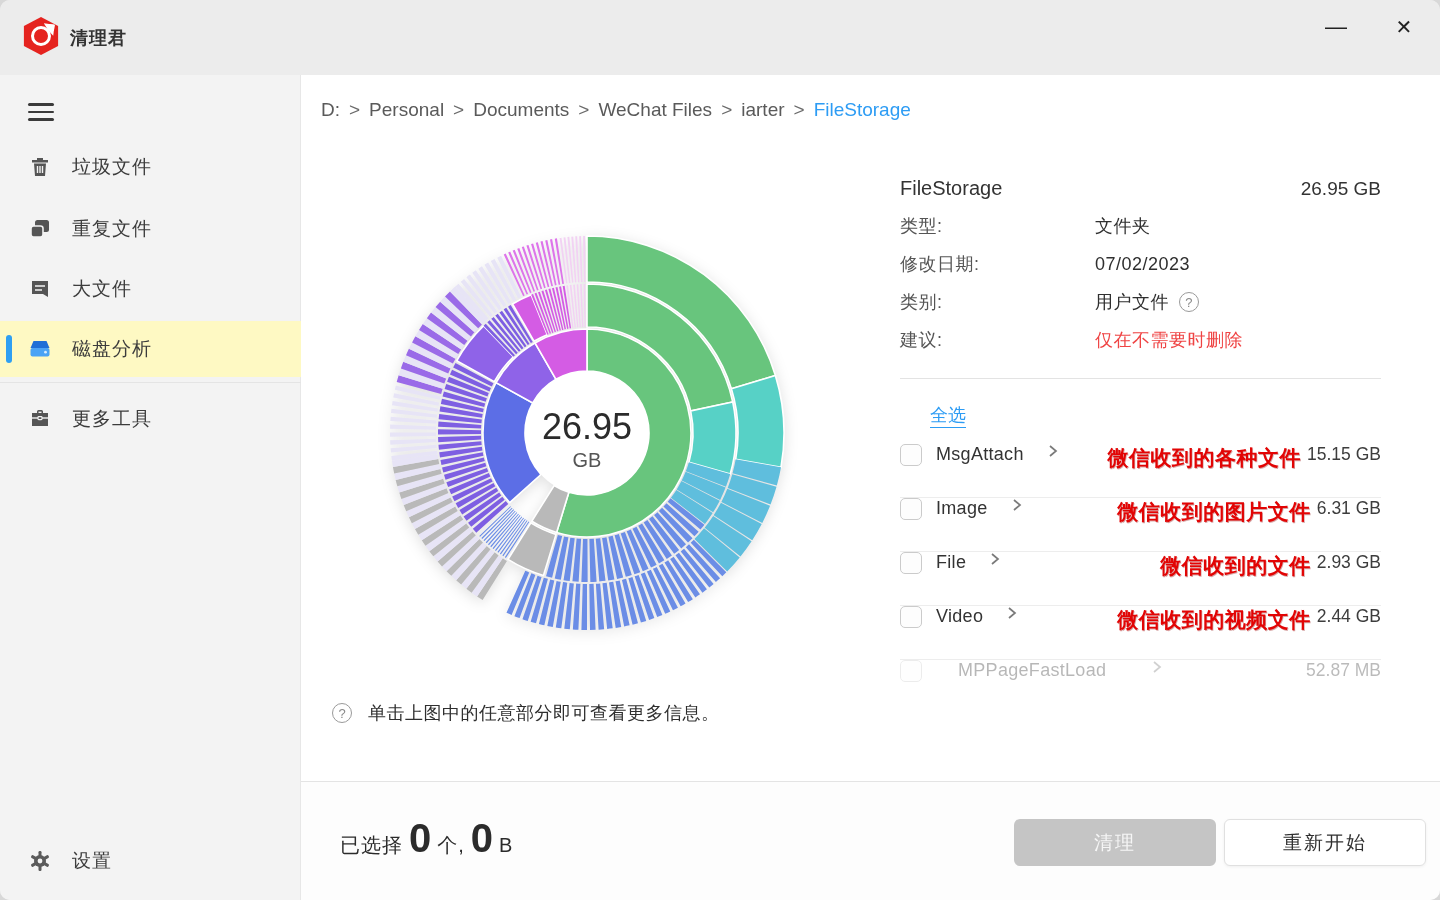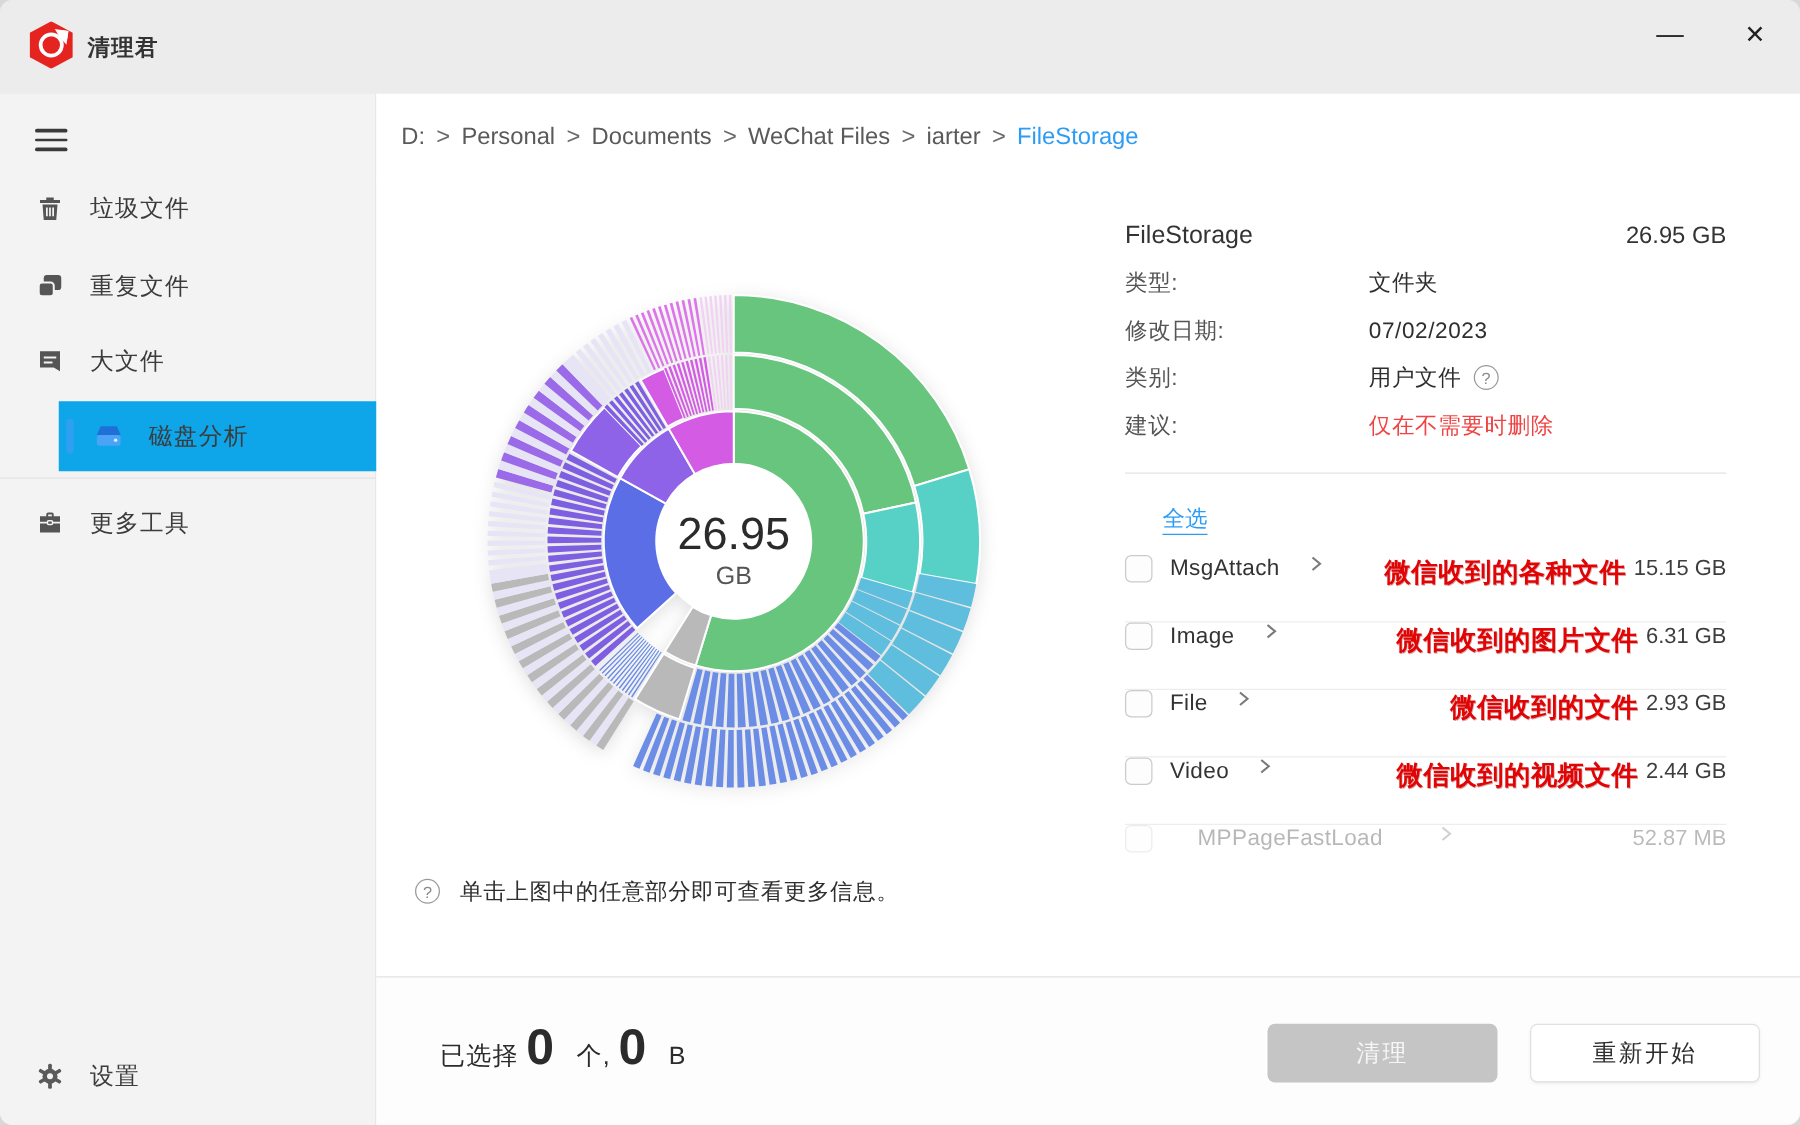--- a/index.html
+++ b/index.html
@@ -16,21 +16,21 @@
   .win-btn { position:absolute; top:6px; width:44px; height:42px; display:flex; align-items:center; justify-content:center; font-size:20px; color:#222; cursor:pointer; }
   #btn-min { left:1314px; font-size:22px; }
   #btn-close { left:1382px; }
 
   
   #sidebar { position:absolute; left:0; top:75px; width:301px; height:825px; background:#f3f3f3; border-right:1px solid #e7e7e7; }
   #hamburger { position:absolute; left:28px; top:28px; width:26px; height:18px; cursor:pointer; }
   #hamburger div { height:2.6px; background:#3a3a3a; border-radius:2px; margin-bottom:5px; }
   .side-item { position:absolute; left:0; width:301px; height:56px; display:flex; align-items:center; padding-left:28px; cursor:pointer; }
   .side-item .lbl { font-size:19px; color:#3c3c3c; margin-left:20px; letter-spacing:1px; }
-  .side-item.active { background:#0ea5e9;margin-left:47px; }
+  .side-item.active { background:#fef9c3; }
   .side-item.active::before { content:""; position:absolute; left:6px; top:14px; width:6px; height:28px; border-radius:3px; background:#2f9ff2; }
   .side-icon { width:24px; height:24px; flex:0 0 24px; }
   #side-divider { position:absolute; left:0; top:307px; width:301px; height:1px; background:#e4e4e4; }
   #settings-item { position:absolute; left:0; top:760px; width:301px; height:52px; display:flex; align-items:center; padding-left:28px; cursor:pointer; }
   #settings-item .lbl { font-size:19px; color:#3c3c3c; margin-left:20px; letter-spacing:1px; }
 
   
   #breadcrumb-bar { position:absolute; left:301px; top:75px; width:1139px; height:70px; background:#fff; border-bottom:1px solid #e8e8e8; display:flex; align-items:center; padding-left:20px; }
   #breadcrumb { font-size:19px; color:#5a5a5a; }
   #breadcrumb .bc-item { cursor:pointer; }
@@ -65,23 +65,23 @@
   .cb { width:22px; height:22px; border:1.6px solid #cbcbcb; border-radius:5px; background:#fdfdfd; flex:0 0 22px; margin-right:14px; cursor:pointer; }
   .nm { font-size:18px; color:#333; letter-spacing:0.3px; }
   .chev { margin-left:22px; }
   .ann { margin-left:auto; font-size:21px; font-weight:bold; color:#e20404; letter-spacing:0.5px; text-shadow:0.6px 0.6px 0 rgba(140,0,0,0.35); white-space:nowrap; }
   .sz { margin-left:6px; font-size:17.5px; color:#3d3d3d; white-space:nowrap; }
   .row.faded { opacity:0.35; }
 
   
   #footer { position:absolute; left:301px; top:781px; width:1139px; height:119px; background:#fdfdfd; border-top:1px solid #e4e4e4; }
   #sel-info { position:absolute; left:39px; top:34px; display:flex; align-items:baseline; color:#2b2b2b; }
-  #sel-info .small { font-size:20px; letter-spacing:1px;margin-left:12px; }
+  #sel-info .small { font-size:20px; letter-spacing:1px; }
   #sel-info .big { font-size:40px; font-weight:600; margin:0 6px; }
-  .foot-btn { position:absolute; top:37px; width:184px; height:47px; border-radius:6px; display:flex; align-items:center; justify-content:center; font-size:19px; letter-spacing:2px; cursor:pointer; }
+  .foot-btn { position:absolute; top:37px; width:202px; height:47px; border-radius:6px; display:flex; align-items:center; justify-content:center; font-size:19px; letter-spacing:2px; cursor:pointer; }
   #btn-clean { left:713px; background:#c5c5c5; color:#f6f6f6; }
   #btn-restart { left:923px; background:#fff; border:1px solid #e0e0e0; color:#2f2f2f; box-shadow:0 1px 3px rgba(0,0,0,0.06); }
 </style>
 </head>
 <body>
 
 <div id="window">
 
   <div id="titlebar">
     <div id="app-icon">

